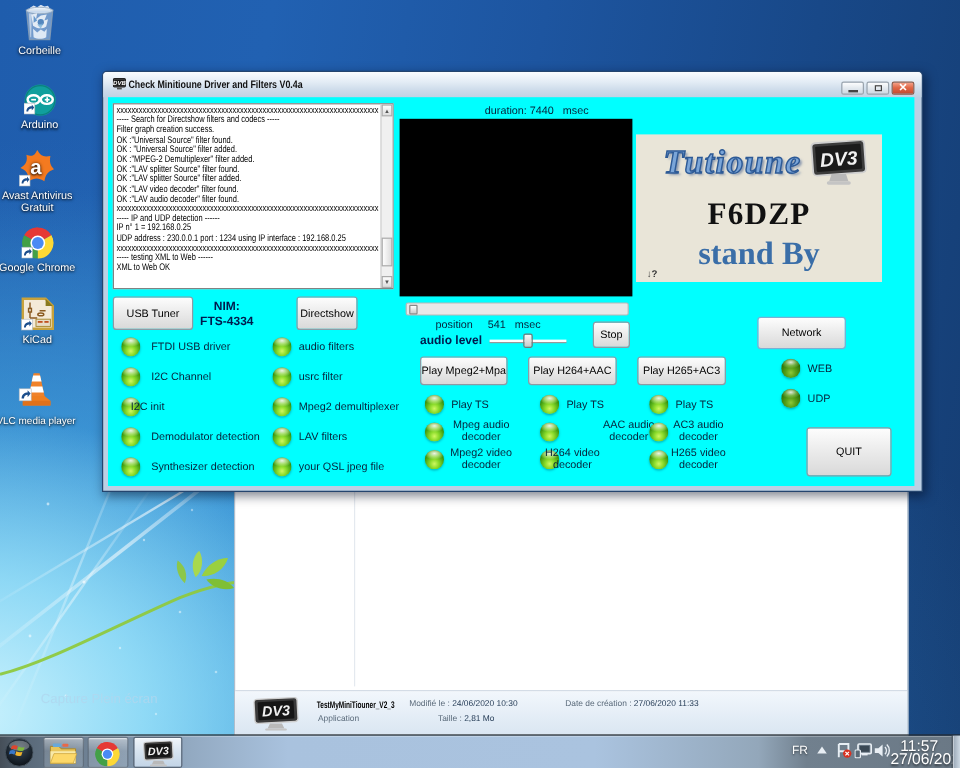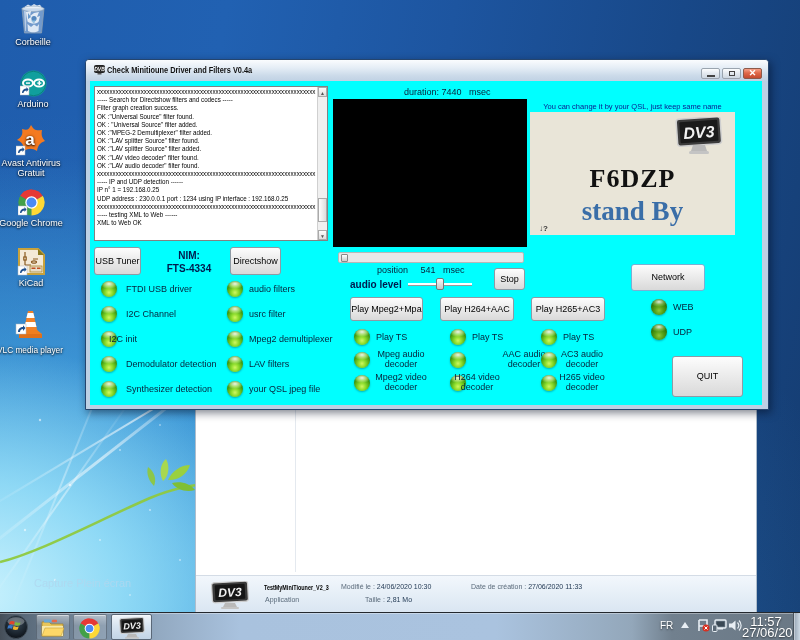--- a/index.html
+++ b/index.html
@@ -263,50 +263,50 @@
       <div id="logscroll">
         <div class="sarrow" style="top:0;">▲</div>
         <div class="sthumb"></div>
         <div class="sarrow" style="bottom:0;">▼</div>
       </div>
     </div>
     <div class="lbl" style="left:314px;top:6px;font-size:9px;">duration:  7440&nbsp;&nbsp;&nbsp;msec</div>
 
     <div id="video"></div>
 
-    <div class="lbl" style="left:420px;top:21px;width:245px;text-align:center;font-size:7.5px;color:#0a1a8c;white-space:nowrap;">You can change it by your QSL, just keep same name</div>
     <div id="qsl">
+      <div id="tutioune">Tutioune</div>
       <svg id="dvblogo" width="48" height="38" viewBox="0 0 48 38">
         <g transform="rotate(-4 24 16)">
           <rect x="2" y="1" width="44" height="27" rx="3" fill="#3c3c3c"></rect>
           <rect x="2" y="1" width="44" height="27" rx="3" fill="none" stroke="#cfcfcf" stroke-width="1.5"></rect>
           <rect x="5" y="4" width="38" height="21" rx="1" fill="#1b1b1b"></rect>
           <text x="24" y="21" font-size="16" fill="#f2f2f2" text-anchor="middle" font-style="italic" font-weight="bold" font-family="Liberation Sans">DV3</text>
         </g>
         <path d="M18 28 L30 28 L32 34 L16 34 Z" fill="#b9b9b9"></path>
         <rect x="14" y="34" width="20" height="3" rx="1.5" fill="#c4c4c4"></rect>
       </svg>
       <div style="position:absolute;left:9px;bottom:2px;font-size:8px;font-weight:bold;color:#333;">↓?</div>
       <div id="f6dzp">F6DZP</div>
       <div id="standby">stand By</div>
     </div>
 
     <div id="posslider">
         <div class="sl-thumb" style="left:2px;"></div>
       </div>
-    <div class="lbl" style="left:287px;top:184px;font-size:9px;">position&nbsp;&nbsp;&nbsp;&nbsp;&nbsp;541&nbsp;&nbsp;&nbsp;msec</div>
+    <div class="lbl" style="left:273px;top:184px;font-size:9px;">position&nbsp;&nbsp;&nbsp;&nbsp;&nbsp;541&nbsp;&nbsp;&nbsp;msec</div>
     <div class="lbl" style="left:260px;top:198px;font-size:10px;font-weight:bold;color:#001a4d;">audio level</div>
     <div id="audioslider">
         <div class="sl-track"></div>
         <div class="sl-thumb2"></div>
       </div>
 
-    <div class="btn" style="left:4px;top:166px;width:47px;height:28px;line-height:26px;font-size:9px;">USB Tuner</div>
+    <div class="btn" style="left:4px;top:166px;width:67px;height:28px;line-height:26px;font-size:9px;">USB Tuner</div>
     <div class="lbl" style="left:54px;top:168px;width:90px;text-align:center;font-weight:bold;font-size:10px;color:#001a4d;line-height:13px;">NIM:<br>FTS-4334</div>
-    <div class="btn" style="left:140px;top:166px;width:51px;height:28px;line-height:26px;font-size:9px;">Directshow</div>
+    <div class="btn" style="left:157px;top:166px;width:51px;height:28px;line-height:26px;font-size:9px;">Directshow</div>
     <div class="btn" style="left:404px;top:187px;width:31px;height:22px;line-height:20px;font-size:9px;">Stop</div>
     <div class="btn" style="left:260px;top:216px;width:73px;height:24px;line-height:22px;font-size:9px;">Play Mpeg2+Mpa</div>
     <div class="btn" style="left:350px;top:216px;width:74px;height:24px;line-height:22px;font-size:9px;">Play H264+AAC</div>
     <div class="btn" style="left:441px;top:216px;width:74px;height:24px;line-height:22px;font-size:9px;">Play H265+AC3</div>
     <div class="btn" style="left:541px;top:183px;width:74px;height:27px;line-height:25px;font-size:9px;border-color:#7ab0d4;">Network</div>
     <div class="btn" style="left:582px;top:275px;width:71px;height:41px;line-height:39px;font-size:9px;">QUIT</div>
 
     <div class="led" style="left:11px;top:200px;"></div>
       <div class="lbl vled" style="left:36px;top:203px;">FTDI USB driver</div>
     <div class="led" style="left:11px;top:225px;"></div>

